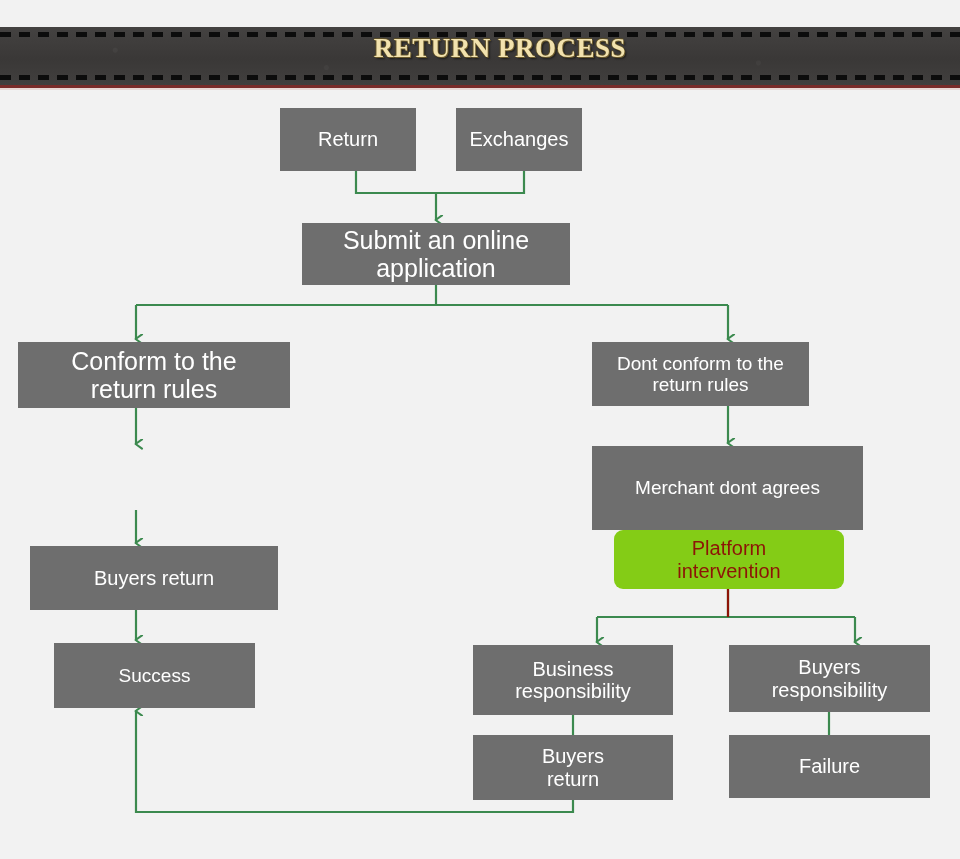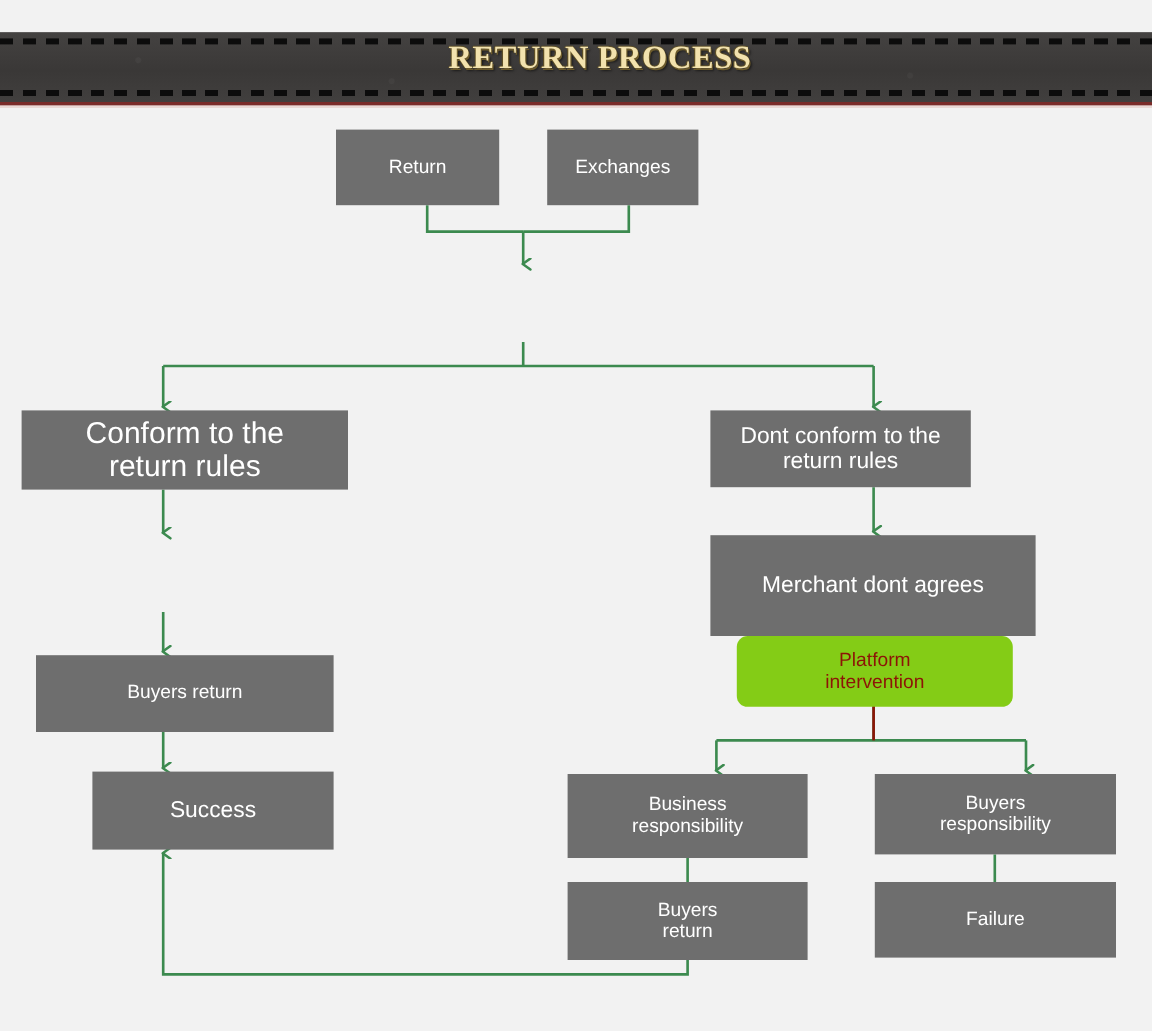--- a/index.html
+++ b/index.html
@@ -60,21 +60,21 @@
     line-height: 1.12;
     white-space: pre-line;
     z-index: 3;
   }
   .node.yellow {
     background: #84cc16;
     color: #8d1407;
     border-radius: 9px;
   }
   .fs-lg { font-size: 25px; }
-  .fs-md { font-size: 16px; }
+  .fs-md { font-size: 20px; }
   .fs-sm { font-size: 19px; }
 </style>
 </head>
 <body>
 
 <div id="stage">
 
   <div id="header-banner">
     <div class="dash-rule" id="dash-top"></div>
     <div class="dash-rule" id="dash-bottom"></div>
@@ -125,36 +125,38 @@
 
     <g fill="none" stroke="#8d1407" stroke-width="2.2">
       <path d="M728 512 L728 617"></path>
     </g>
   </svg>
 
   <div class="node fs-md" style="left:280px; top:108px; width:136px; height:63px;">Return</div>
 
   <div class="node fs-md" style="left:456px; top:108px; width:126px; height:63px;">Exchanges</div>
 
+  <div class="node fs-lg" style="left:302px; top:223px; width:268px; height:62px;">Submit an online
+application</div>
 
   <div class="node fs-lg" style="left:18px; top:342px; width:272px; height:66px;">Conform to the
 return rules</div>
 
   <div class="node fs-sm" style="left:592px; top:342px; width:217px; height:64px;">Dont conform to the
 return rules</div>
 
 
   <div class="node fs-sm" style="left:592px; top:446px; width:271px; height:84px;">Merchant dont agrees</div>
 
   <div class="node fs-md" style="left:30px; top:546px; width:248px; height:64px;">Buyers return</div>
 
   <div class="node yellow fs-md" style="left:614px; top:530px; width:230px; height:59px;">Platform
 intervention</div>
 
-  <div class="node fs-sm" style="left:54px; top:643px; width:201px; height:65px;margin-left:23px;">Success</div>
+  <div class="node fs-sm" style="left:54px; top:643px; width:201px; height:65px;">Success</div>
 
   <div class="node fs-md" style="left:473px; top:645px; width:200px; height:70px;">Business
 responsibility</div>
 
   <div class="node fs-md" style="left:729px; top:645px; width:201px; height:67px;">Buyers
 responsibility</div>
 
   <div class="node fs-md" style="left:473px; top:735px; width:200px; height:65px;">Buyers
 return</div>
 

